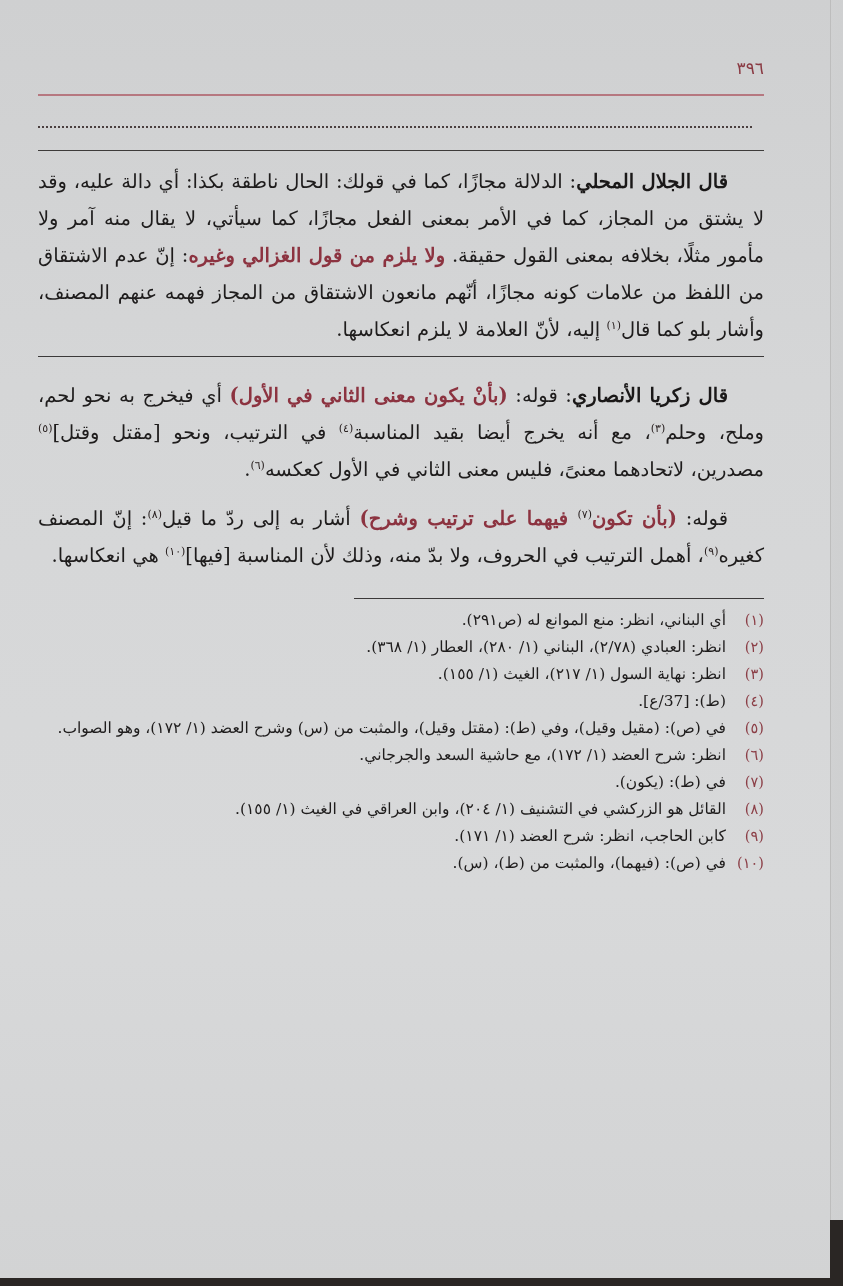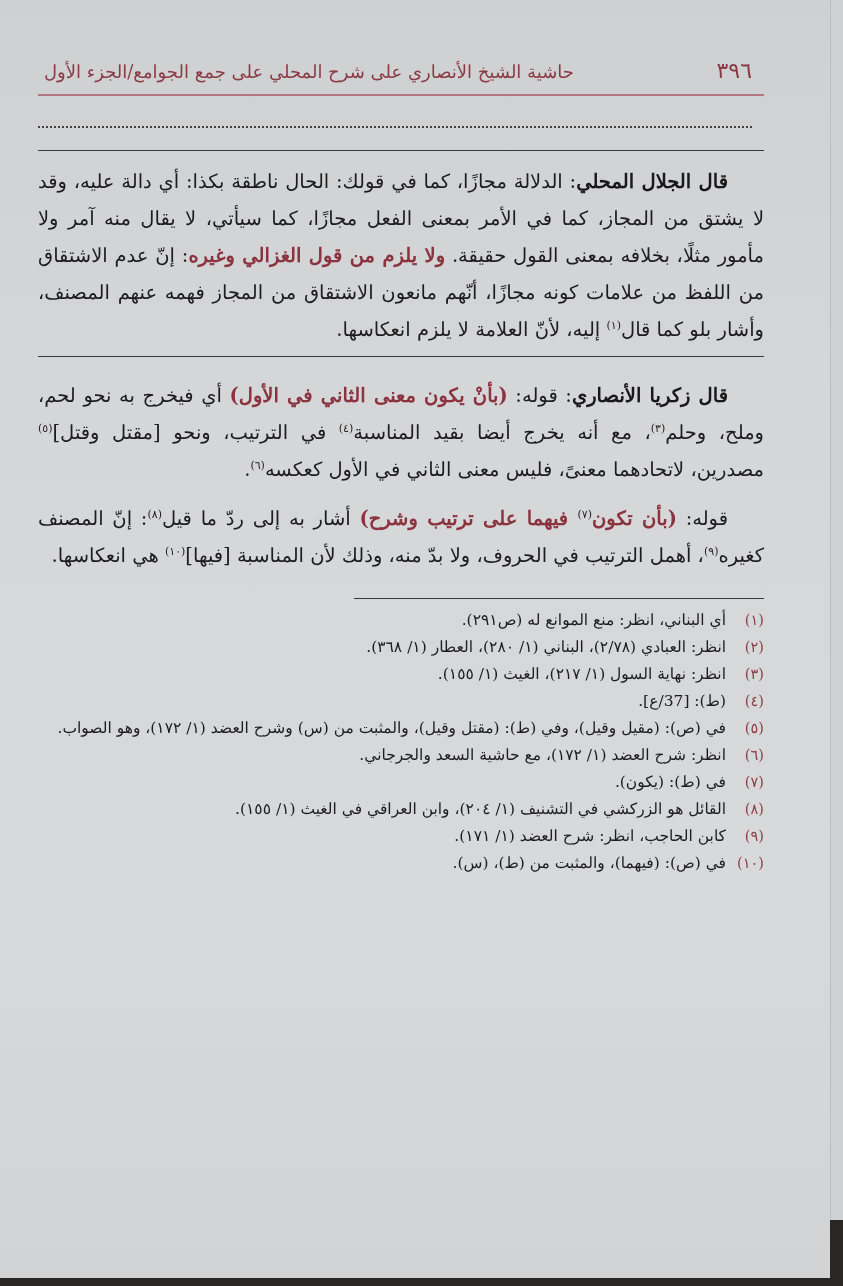--- a/index.html
+++ b/index.html
@@ -51,22 +51,22 @@
     .header {
       display: flex;
       justify-content: space-between;
       align-items: baseline;
       color: #8a3a43;
       font-size: 18px;
       height: 30px;
       padding: 0 0 0 6px;
     }
     .header .pageno {
-      font-size: 22px;
-      margin-right: 12px;
+      font-size: 17px;
+      margin-right: 0;
     }
     .header .title {
       font-size: 18px;
     }
     .header-rule {
       height: 2px;
       background: #b67880;
       margin-top: 6px;
       box-shadow: 0 4px 0 -1px #c7a3a8;
     }
@@ -149,21 +149,20 @@
     }
   </style>
 </head>
 <body>
 
 <div class="page">
   <div class="content">
 
     <div class="header">
       <span class="pageno">٣٩٦</span>
-      <span class="title">حاشية الشيخ الأنصاري على شرح المحلي على جمع الجوامع/الجزء الأول</span>
     </div>
     <div class="header-rule"></div>
 
     <div class="dotted"></div>
     <div class="rule"></div>
 
     <div class="sec1">
       <p class="para first-indent">
         <span class="bold">قال الجلال المحلي</span><span>: الدلالة مجازًا، كما في قولك: الحال ناطقة بكذا: أي دالة عليه، وقد لا يشتق من المجاز، كما في الأمر بمعنى الفعل مجازًا، كما سيأتي، لا يقال منه آمر ولا مأمور مثلًا، بخلافه بمعنى القول حقيقة.</span>
         <span class="red">ولا يلزم من قول الغزالي وغيره</span><span>: إنّ عدم الاشتقاق من اللفظ من علامات كونه مجازًا، أنّهم مانعون الاشتقاق من المجاز فهمه عنهم المصنف، وأشار بلو كما قال</span><span class="sup">(١)</span><span> إليه، لأنّ العلامة لا يلزم انعكاسها.</span>

